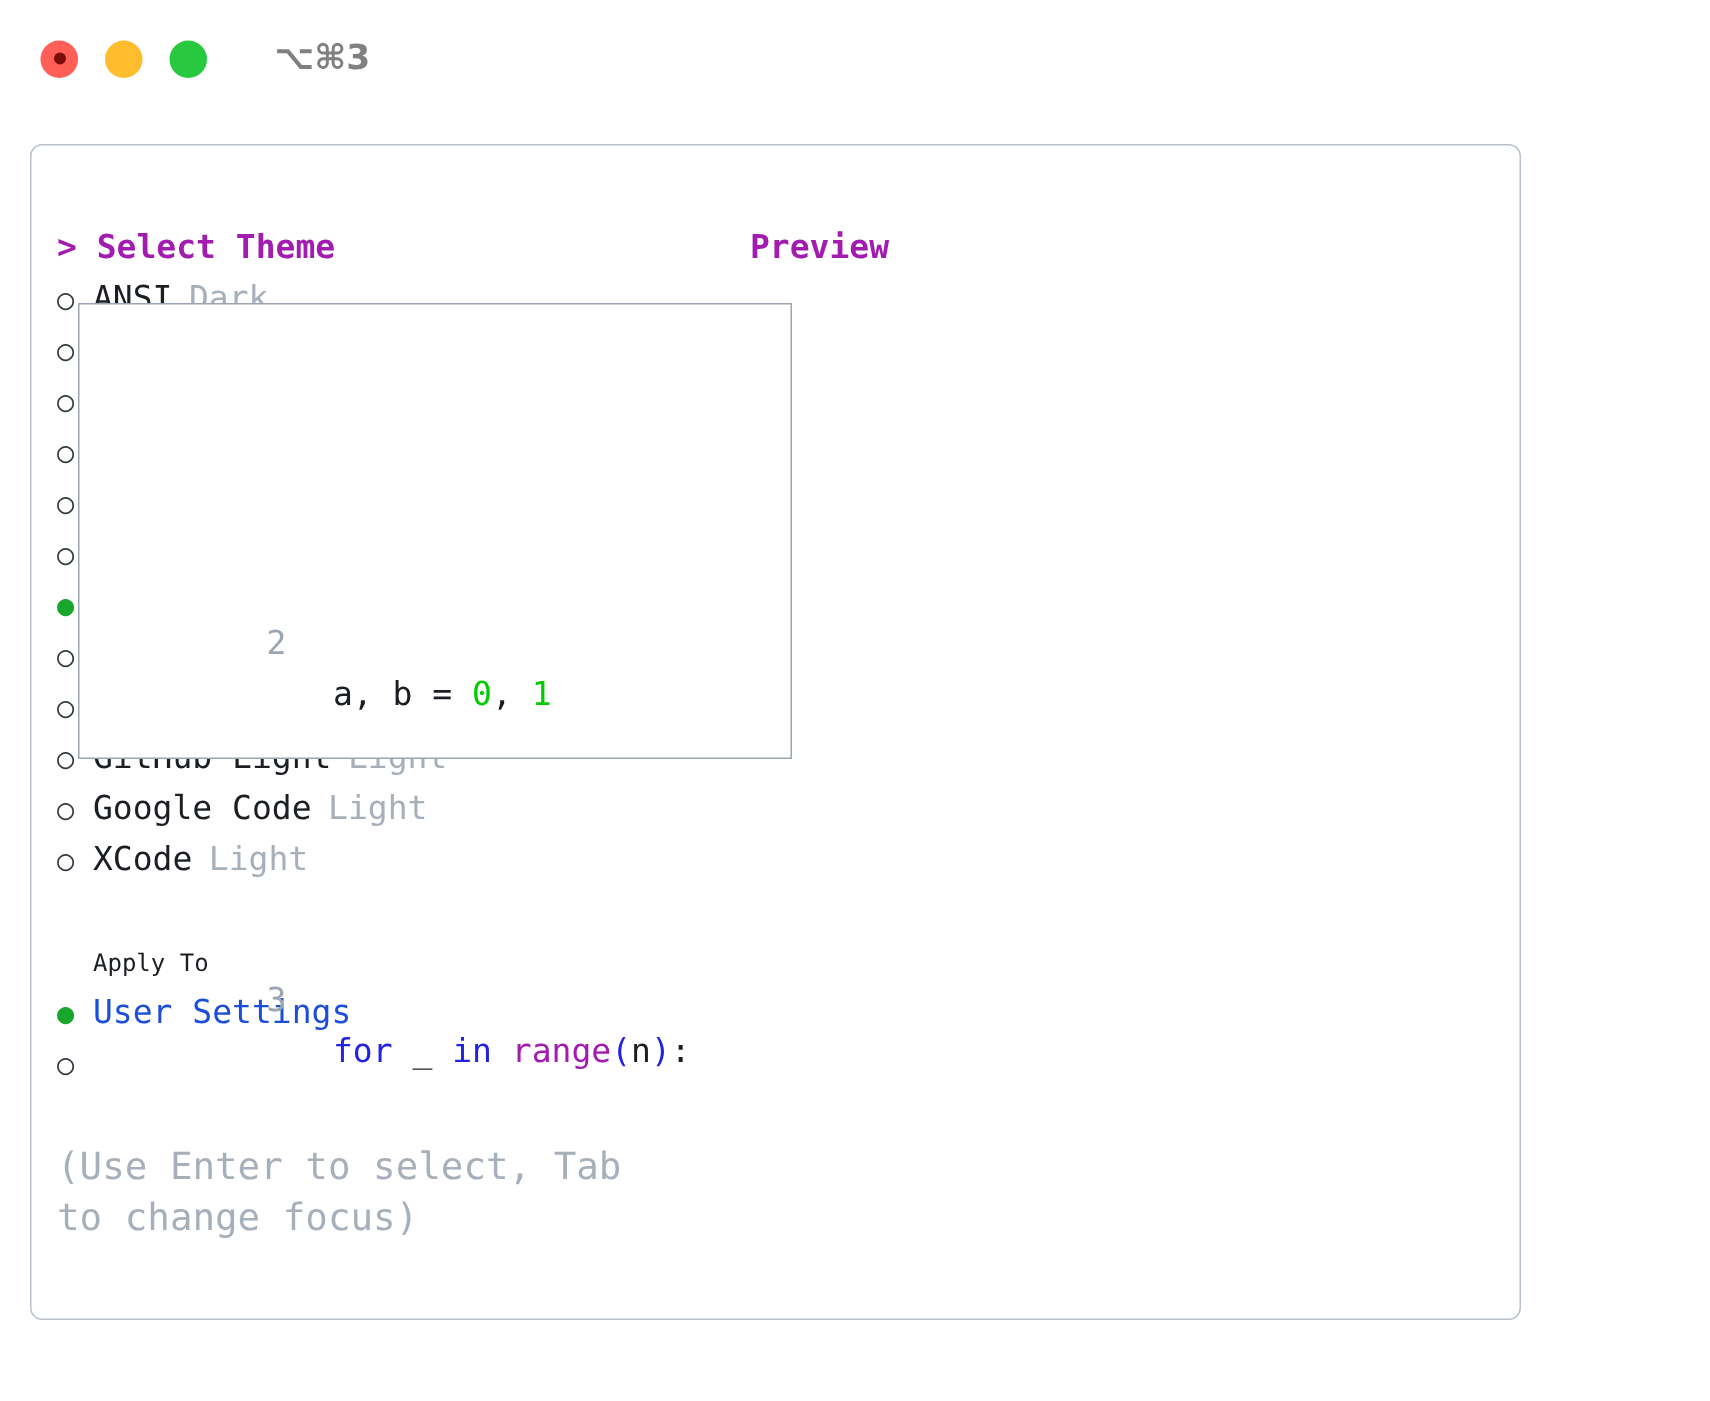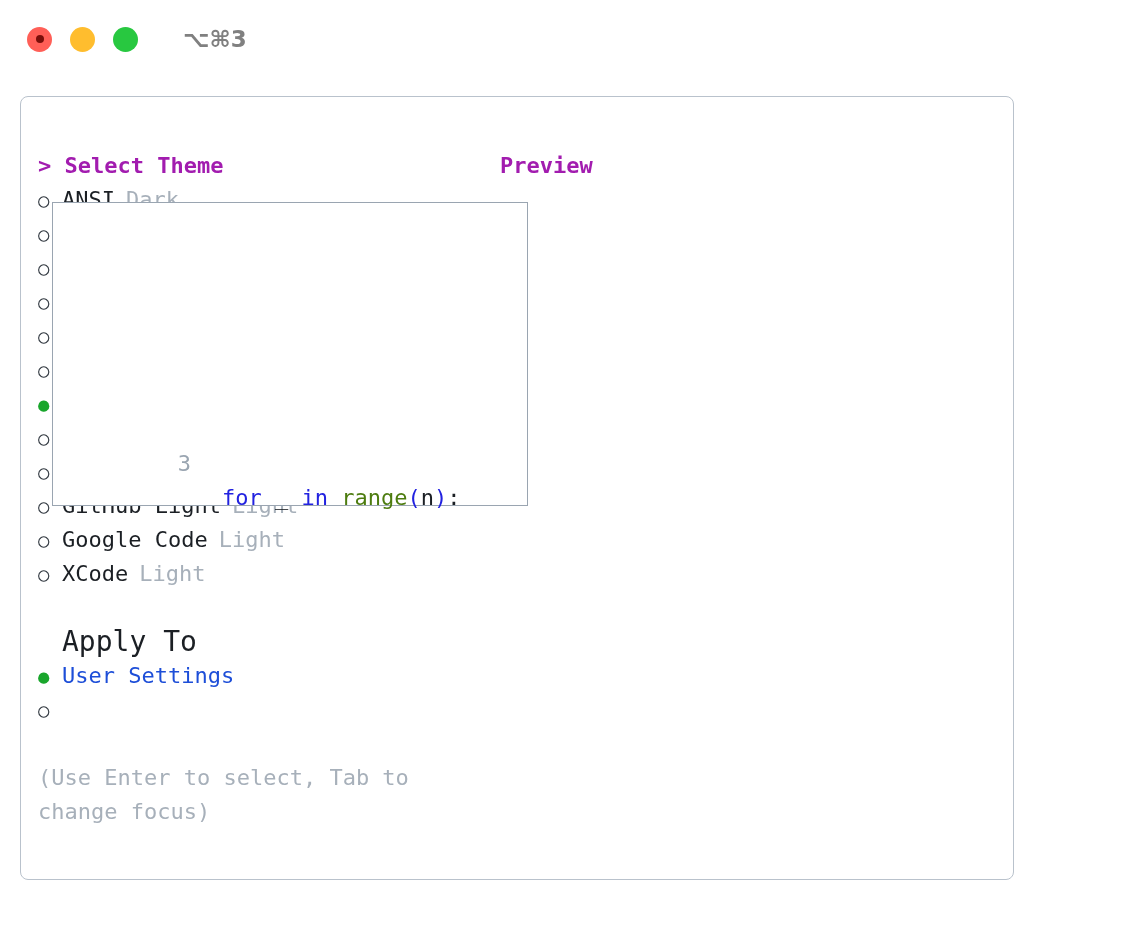--- a/index.html
+++ b/index.html
@@ -98,30 +98,30 @@
   .bullet.on { color: #19a62c; font-size: 19px; }
   .opt-label { color: #1b1f24; text-align: center; }
   .opt-row.selected .opt-label { color: #1d4ed8; }
   .opt-tag {
     color: #a7b0ba;
     padding-left: 11px;
   }
   .opt-row.selected .opt-tag { color: #a7b0ba; }
 
   .group-head {
-    font-size: 28px;
+    font-size: 16px;
     line-height: 34px;
     color: #1b1f24;
     padding-left: 24px;
     white-space: pre;
   }
   .spacer-line { height: 34px; }
 
   .hint {
-    font-size: 22px;
+    font-size: 25px;
     line-height: 34px;
     color: #a7b0ba;
     width: 420px;
     white-space: pre-wrap;
   }
 
   
   .preview-box {
     position: absolute;
     left: 31px;
@@ -142,21 +142,21 @@
   }
   .cline { display: block; white-space: pre; }
   .ln {
     display: inline-block;
     width: 22px;
     text-align: right;
     color: #9aa5b1;
   }
   .kw   { color: #2222e0; }
   .num  { color: #00cc00; }
-  .bi   { color: #4d7c0f; }
+  .bi   { color: #a21caf; }
   .plain{ color: #1b1f24; }
 </style>
 </head>
 <body>
 
 <div class="titlebar">
   <div class="lights">
     <div class="light red">
       <div class="rec-dot"></div>
     </div>
@@ -255,20 +255,24 @@
   </div>
 
   <div class="right-col">
     <div class="section-title">Preview</div>
   </div>
 
   <div class="preview-box">
     <div class="code">
 
 
+      <span class="cline">
+        <span class="ln">2</span>
+        <span class="plain">    a, b = </span><span class="num">0</span><span class="plain">, </span><span class="num">1</span>
+      </span>
 
       <span class="cline">
         <span class="ln">3</span>
         <span class="plain">    </span><span class="kw">for</span><span class="plain"> _ </span><span class="kw">in</span><span class="plain"> </span><span class="bi">range</span><span class="kw">(</span><span class="plain">n</span><span class="kw">)</span><span class="plain">:</span>
       </span>
 
       
 
       
 

